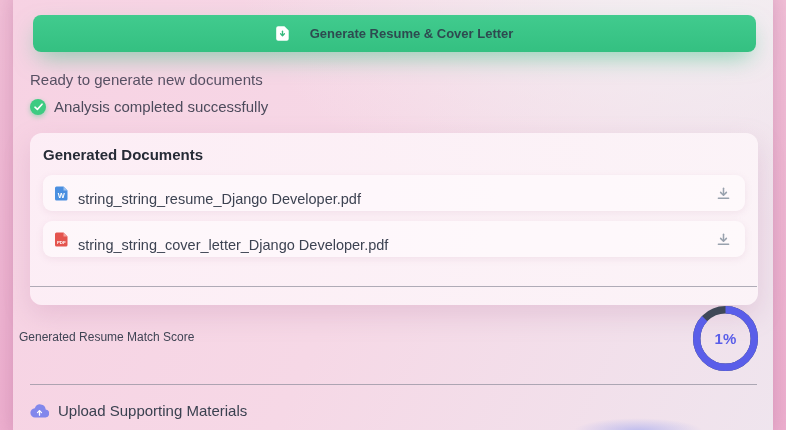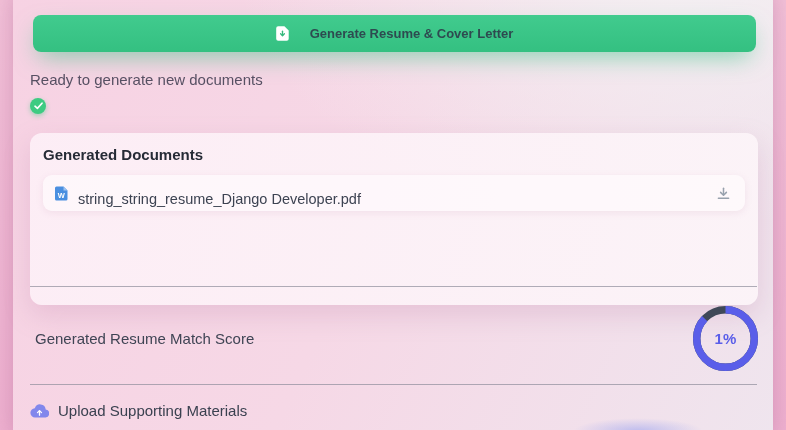--- a/index.html
+++ b/index.html
@@ -45,21 +45,21 @@
     background:rgba(255,252,254,0.62);
     box-shadow:0 2px 7px rgba(190,140,175,0.16);
     display:flex; align-items:center; padding:0 12px; cursor:pointer;
   }
   .file-row.r1{ top:42px; } .file-row.r2{ top:88px; }
   .file-name{ margin-left:10px; font-size:14.5px; color:#3d4352; white-space:nowrap;margin-top:12px; }
   .dl-btn{ margin-left:auto; background:none; border:none; cursor:pointer;
     width:20px; height:20px; display:flex; align-items:center; justify-content:center; }
   .divider{ left:17px; width:727px; height:1px; background:#8e8d9b; opacity:0.7; }
   .d1{ top:296px; } .d2{ top:394px; }
-  .score-label{ left:22px; top:340px; font-size:15px; color:#3f4454; }
+  .score-label{ left:6px; top:340px; font-size:12px; color:#3f4454; }
   .ring-wrap{ left:680px; top:316px; width:65px; height:65px; }
   .ring-text{ position:absolute; inset:0; display:flex; align-items:center; justify-content:center;
     font-size:15px; font-weight:700; color:#5a5ee9; letter-spacing:0.2px; }
   .upload-row{ left:17px; top:412px; display:flex; align-items:center; gap:9px;
     font-size:15px; font-weight:500; color:#3a4150; cursor:pointer; }
   .bottom-glow{ left:560px; top:428px; width:130px; height:26px;
     background:radial-gradient(ellipse at center, rgba(140,152,240,0.5), rgba(140,152,240,0) 70%); }
 </style>
 </head>
 <body>
@@ -80,20 +80,21 @@
   </button>
 
   <div class="abs status-line">Ready to generate new documents</div>
 
   <div class="abs check-row">
     <span class="check-badge">
       <svg width="9" height="8" viewBox="0 0 9 8">
           <path d="M1 4.2 L3.4 6.4 L8 1.2" stroke="#ffffff" stroke-width="1.6" fill="none" stroke-linecap="round" stroke-linejoin="round"></path>
         </svg>
     </span>
+    <span>Analysis completed successfully</span>
   </div>
 
   <div class="abs doc-card">
     <div class="doc-card-title">Generated Documents</div>
 
     <div class="file-row r1">
       <span style="display:flex;">
         <svg width="13" height="15" viewBox="0 0 13 15">
           <path d="M1.5 0.5 h7 l4 4 v8.5 a1.5 1.5 0 0 1 -1.5 1.5 h-9.5 a1.5 1.5 0 0 1 -1.5 -1.5 v-11 a1.5 1.5 0 0 1 1.5 -1.5 z" fill="#4a8fe0"></path>
           <path d="M8.5 0.5 l4 4 h-4 z" fill="#9cc2f0"></path>
@@ -103,20 +104,37 @@
       <span class="file-name">string_string_resume_Django Developer.pdf</span>
       <button class="dl-btn">
         <svg width="15" height="15" viewBox="0 0 15 15" stroke="#98a1ad" stroke-width="1.5" fill="none" stroke-linecap="round" stroke-linejoin="round">
           <path d="M7.5 2.2 v6.6"></path>
             <path d="M4.6 6.4 L7.5 9.3 L10.4 6.4"></path>
             <path d="M2.4 12.3 h10.2"></path>
         </svg>
       </button>
     </div>
 
+    <div class="file-row r2">
+      <span style="display:flex;">
+        <svg width="13" height="15" viewBox="0 0 13 15">
+          <path d="M1.5 0.5 h7 l4 4 v8.5 a1.5 1.5 0 0 1 -1.5 1.5 h-9.5 a1.5 1.5 0 0 1 -1.5 -1.5 v-11 a1.5 1.5 0 0 1 1.5 -1.5 z" fill="#e4544e"></path>
+          <path d="M8.5 0.5 l4 4 h-4 z" fill="#f2a09c"></path>
+          <text x="6.3" y="12" text-anchor="middle" font-family="Liberation Sans, sans-serif" font-size="4.4" font-weight="bold" fill="#ffffff">PDF</text>
+        </svg>
+      </span>
+      <span class="file-name">string_string_cover_letter_Django Developer.pdf</span>
+      <button class="dl-btn">
+        <svg width="15" height="15" viewBox="0 0 15 15" stroke="#98a1ad" stroke-width="1.5" fill="none" stroke-linecap="round" stroke-linejoin="round">
+          <path d="M7.5 2.2 v6.6"></path>
+            <path d="M4.6 6.4 L7.5 9.3 L10.4 6.4"></path>
+            <path d="M2.4 12.3 h10.2"></path>
+        </svg>
+      </button>
+    </div>
   </div>
 
   <div class="abs divider d1"></div>
 
   <div class="abs score-label">Generated Resume Match Score</div>
 
   <div class="abs ring-wrap">
     <svg width="65" height="65" viewBox="0 0 65 65">
       <circle cx="32.5" cy="32.5" r="28.8" stroke="#3f4857" stroke-width="7.4" fill="none"></circle>
       <circle cx="32.5" cy="32.5" r="28.8" stroke="#5a5ee9" stroke-width="7.4" fill="none" transform="rotate(-90 32.5 32.5)" stroke-dasharray="157.43149105669173 180.95573684677208"></circle>

